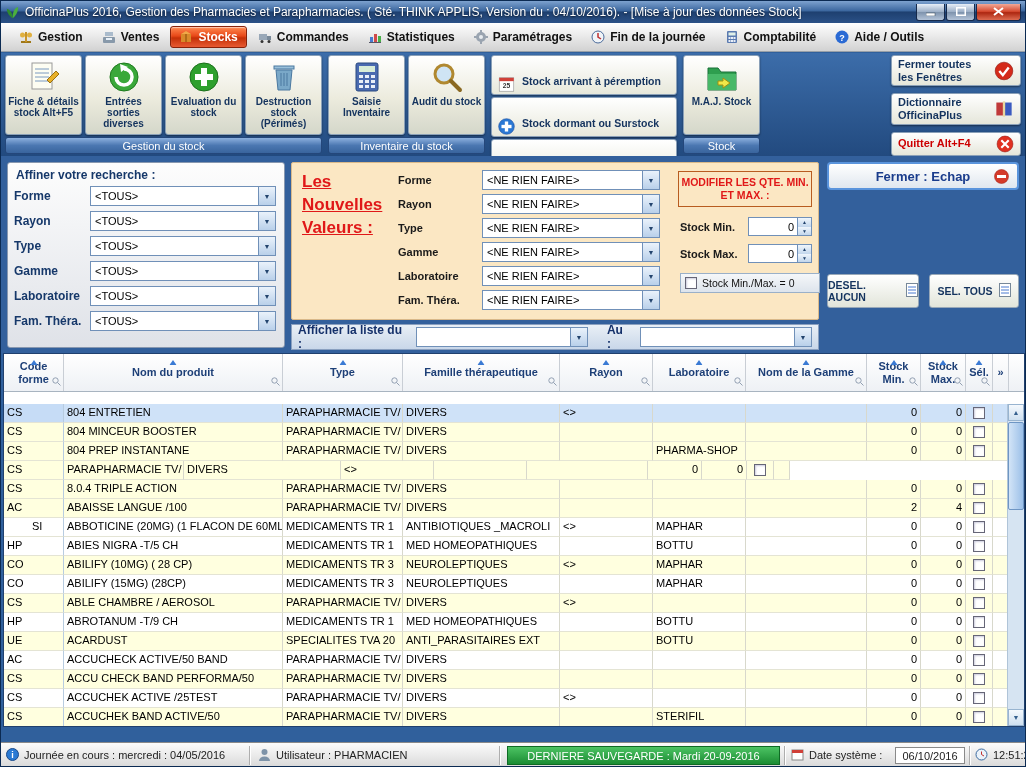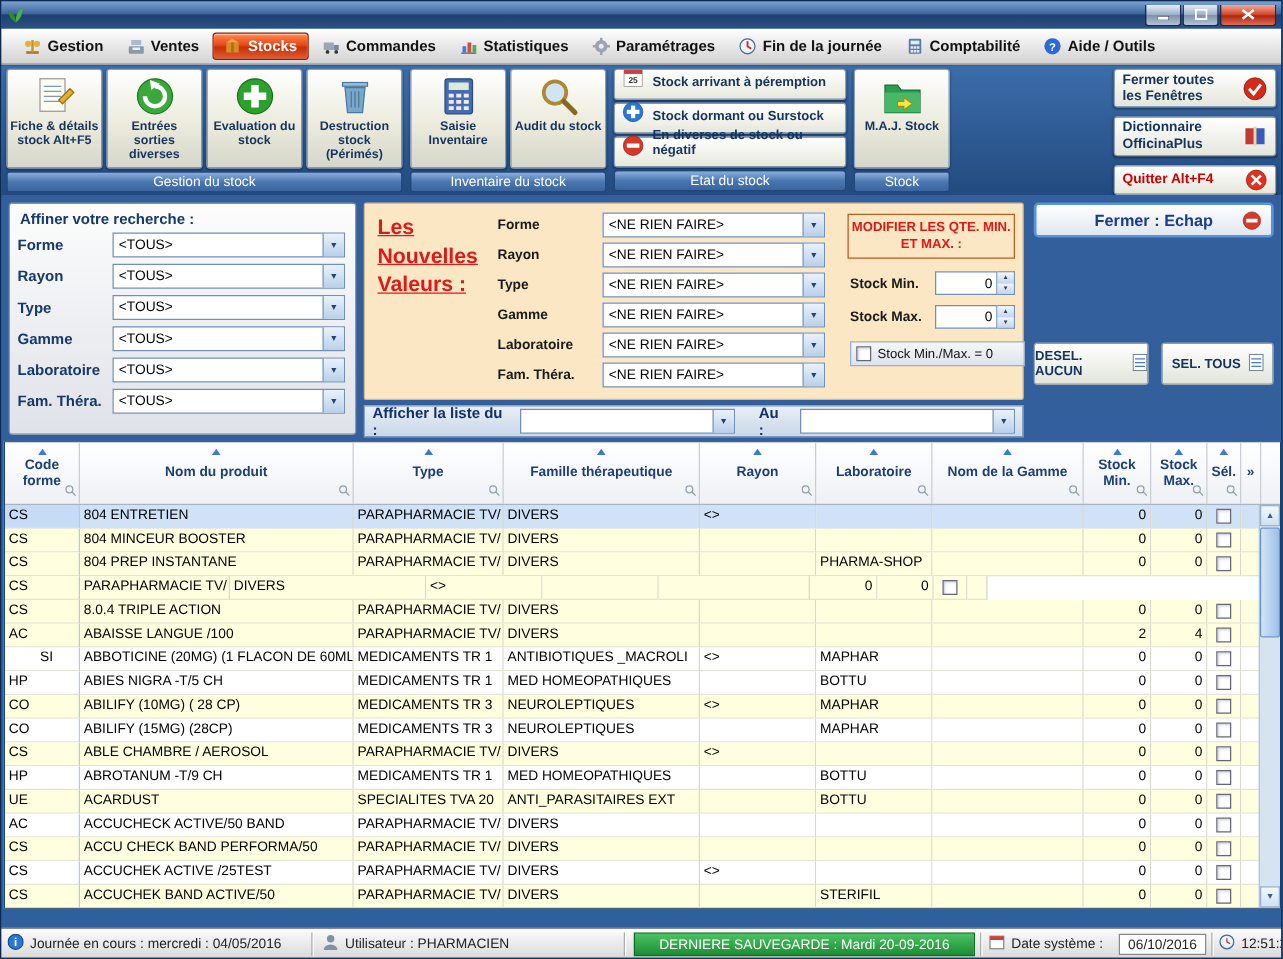--- a/index.html
+++ b/index.html
@@ -26,21 +26,21 @@
   
   .toolbar{position:absolute;top:52px;left:0;width:100%;height:103px;background:linear-gradient(#3c6daa,#224a7f);
     padding:2px 4px;display:flex;align-items:flex-start}
   .tgroup{display:flex;flex-direction:column;margin-right:6px}
   .tg-buttons{display:flex;gap:3px;margin-bottom:2px}
   .tgroup.stacked .tg-buttons{flex-direction:column;gap:2px}
   .tool-btn{width:77px;height:80px;background:linear-gradient(#ffffff,#ecebdd 55%,#d4d7ca);border:1px solid #8aa0b8;border-radius:3px;
     display:flex;flex-direction:column;align-items:center;padding:2px;font-size:10px;font-weight:bold;color:#14335e;text-align:center;
     line-height:1.12;box-shadow:0 1px 2px rgba(0,0,0,.45)}
   .tool-btn .tb-icon{height:38px;display:flex;align-items:center;justify-content:center}
-  .tool-btn-row{width:186px;height:25px;display:flex;align-items:flex-end;gap:6px;padding:7px 5px;
+  .tool-btn-row{width:186px;height:25px;display:flex;align-items:flex-start;gap:6px;padding:19px 5px;
     background:linear-gradient(#ffffff,#e7e8db);border:1px solid #8aa0b8;border-radius:3px;
     font-size:10.5px;font-weight:bold;color:#14335e;box-shadow:0 1px 2px rgba(0,0,0,.45)}
   .tg-caption{height:17px;background:linear-gradient(#8cb0de,#4b77b1 50%,#39649d);border:1px solid #24477b;border-radius:3px;
     color:#fff;font-size:11px;display:flex;align-items:center;justify-content:center}
   .toolbar-right{margin-left:auto;display:flex;flex-direction:column;gap:7px;width:130px}
   .right-btn{display:flex;align-items:center;gap:6px;background:linear-gradient(#ffffff,#e5e6da);border:1px solid #8aa0b8;border-radius:3px;
     padding:2px 6px;font-size:11px;font-weight:bold;color:#14335e;min-height:31px;box-shadow:0 1px 2px rgba(0,0,0,.45)}
   .right-btn .lbl{flex:1;line-height:1.15}
   .right-btn.danger{color:#cc0000;min-height:24px}
 
@@ -90,21 +90,21 @@
     border-radius:3px;display:flex;align-items:center;justify-content:center;gap:6px;font-size:10.5px;font-weight:bold;color:#14335e}
   .btn-desel{left:826px;width:92px}
   .btn-sel{left:928px;width:90px}
 
   .range-strip{position:absolute;left:290px;top:168px;width:528px;height:26px;background:linear-gradient(#e9eff6,#c9d7e9);
     border:1px solid #8aa0c0;display:flex;align-items:center;padding:0 6px;gap:11px}
   .range-strip .flabel{font-size:12px;font-weight:bold;color:#14306a}
 
   
   .grid{position:absolute;left:2px;top:352px;width:1022px;height:374px;background:#fff;border:1px solid #20406e}
-  .ghead{display:flex;height:50px;border-bottom:1px solid #a8b4c0;background:linear-gradient(#ffffff,#eef1f5)}
+  .ghead{display:flex;height:38px;border-bottom:1px solid #a8b4c0;background:linear-gradient(#ffffff,#eef1f5)}
   .gh-cell{position:relative;border-right:1px solid #c9ced5;display:flex;align-items:center;justify-content:center;
     text-align:center;font-size:11px;font-weight:bold;color:#1d3f77;line-height:1.15;padding:2px;flex:none}
   .gh-sort{position:absolute;top:1px;left:50%;transform:translateX(-50%)}
   .gh-filter{position:absolute;right:2px;bottom:2px;opacity:.8}
   .gbody{position:absolute;top:50px;left:0;right:17px;bottom:0;overflow:hidden}
   .grow{display:flex;height:19px}
   .gcell{border-right:1px solid #d8d8cc;border-bottom:1px solid #e4e4d4;font-size:11px;line-height:17px;padding:0 3px;
     white-space:nowrap;overflow:hidden;color:#000;flex:none}
   .grow.y .gcell{background:#ffffdf}
   .grow.w .gcell{background:#ffffff}
@@ -135,20 +135,21 @@
 </head>
 <body>
 
 <div class="titlebar">
   <span class="mi-icon">
     <svg width="15" height="15" viewBox="0 0 16 16">
         <path d="M8 14 C8 8 10 3 14 2 C14 8 11 12 8 14 Z" fill="#4caf3e"></path>
         <path d="M8 14 C8 9 6 5 2 4 C2 9 5 12 8 14 Z" fill="#2e8b2e"></path>
       </svg>
   </span>
+  <span class="title">OfficinaPlus 2016, Gestion des Pharmacies et Parapharmacies. ( Sté. THINK APPLIS, Version du : 04/10/2016). - [Mise à jour des données Stock]</span>
   <div class="win-controls">
     <div class="win-btn">
         <svg width="10" height="9">
           <rect x="0" y="6" width="9" height="3" fill="#fff" stroke="#345" stroke-width="0.5"></rect>
         </svg>
       </div>
     <div class="win-btn">
         <svg width="10" height="9">
           <rect x="0.75" y="0.75" width="8.5" height="7.5" fill="none" stroke="#fff" stroke-width="1.5"></rect>
         </svg>

